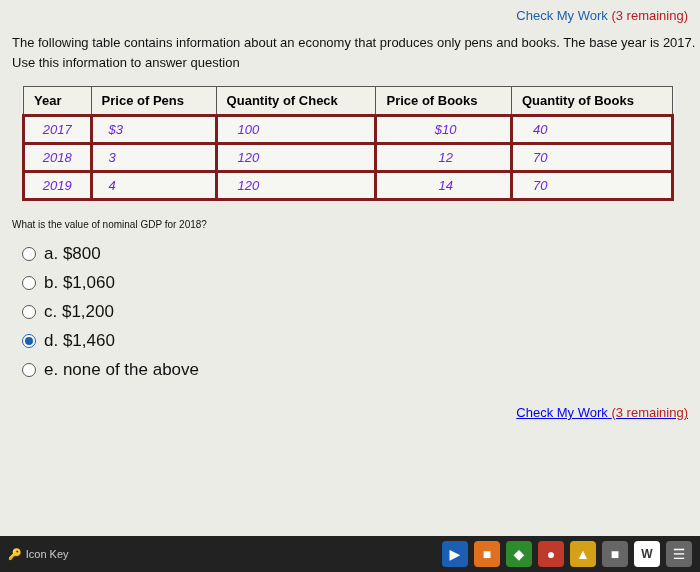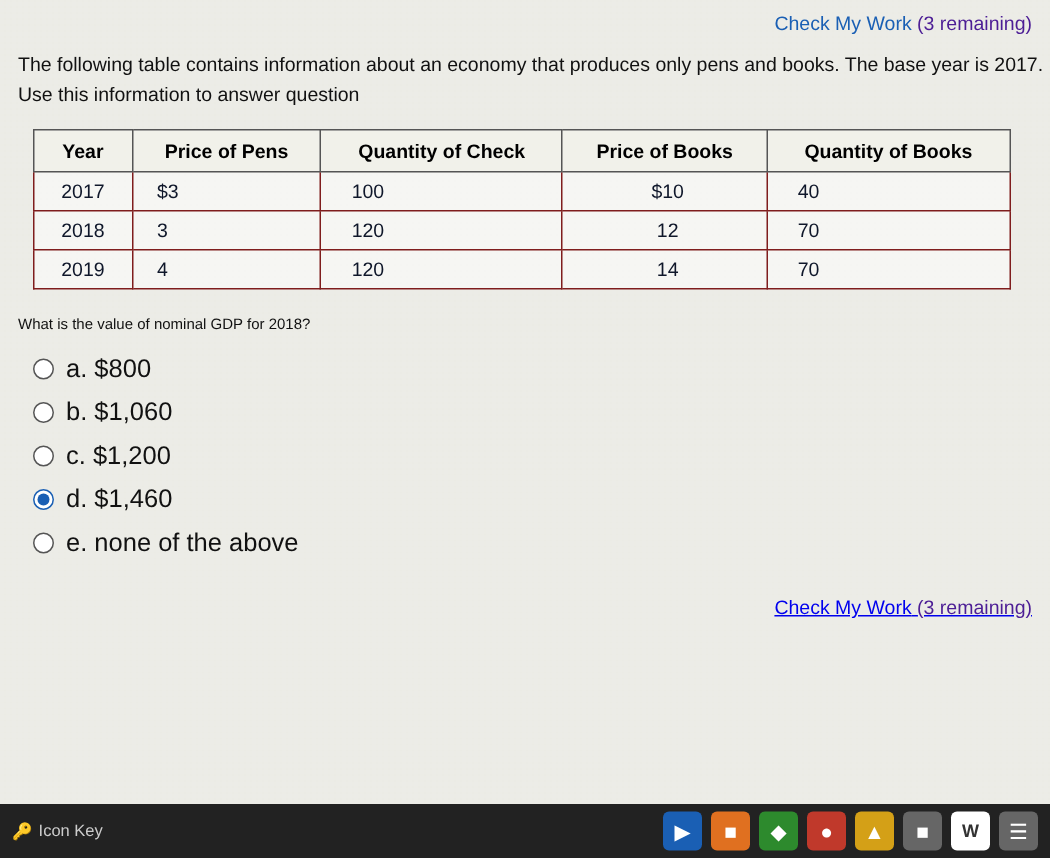--- a/index.html
+++ b/index.html
@@ -41,21 +41,21 @@
       color: #1a5fb4;
       font-size: 13px;
     }
 
     .check-my-work-top a {
       color: #1a5fb4;
       text-decoration: none;
     }
 
     .remaining-text {
-      color: #4c1d95;
+      color: #b91c1c;
     }
 
     .content-area {
       padding: 6px 2px 6px 12px;
     }
 
     .intro-text {
       font-size: 13px;
       line-height: 1.5;
       color: #111;
@@ -68,29 +68,30 @@
       margin-left: 10px;
       margin-bottom: 18px;
       background: rgba(255,255,255,0.5);
     }
 
     .data-table th {
       border: 1px solid #555;
       padding: 6px 10px;
       font-weight: bold;
       font-size: 13px;
-      text-align: center;
+      text-align: left;
       background: rgba(240,240,230,0.7);
     }
 
     .data-table td {
-      border: 1px solid #7f1d1d;
+      border: 3px solid #7f1d1d;
       padding: 5px 12px;
       font-size: 13px;
-      color: #0f172a;
+      color: #6d28d9;
+      font-style: italic;
     }
 
     .data-table td:first-child {
       text-align: center;
     }
 
     .data-table td:nth-child(2) {
       text-align: left;
       padding-left: 16px;
     }

